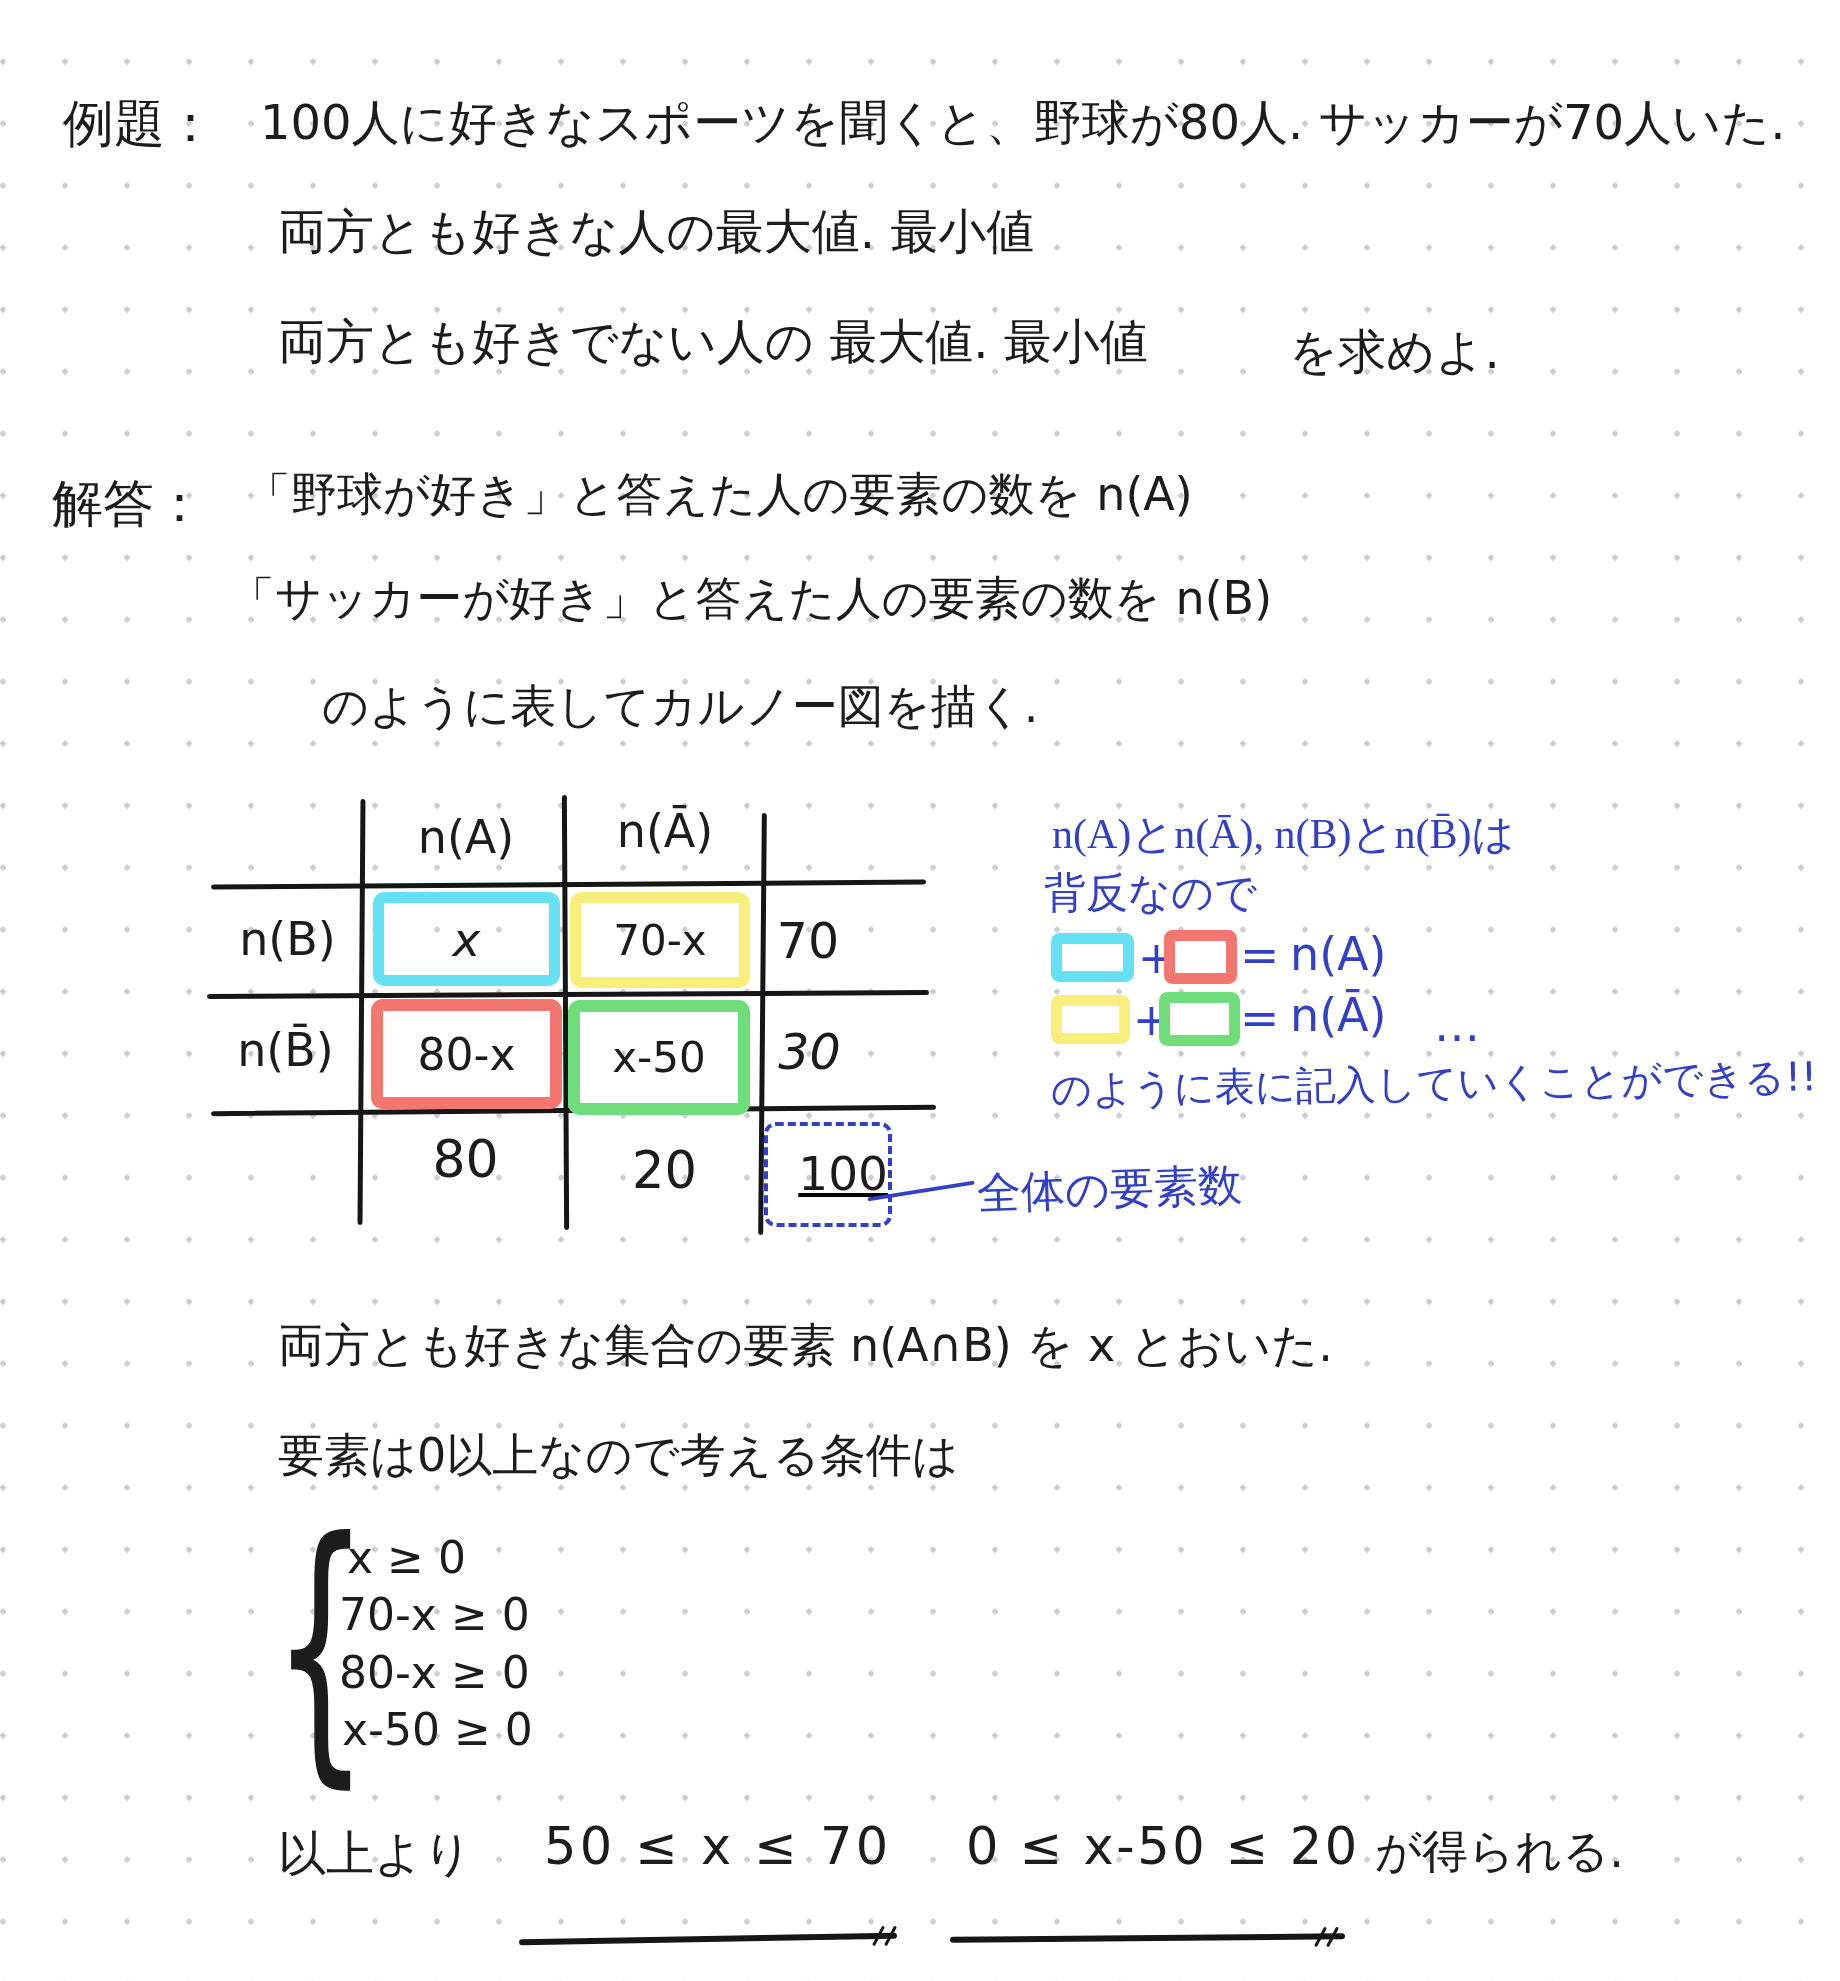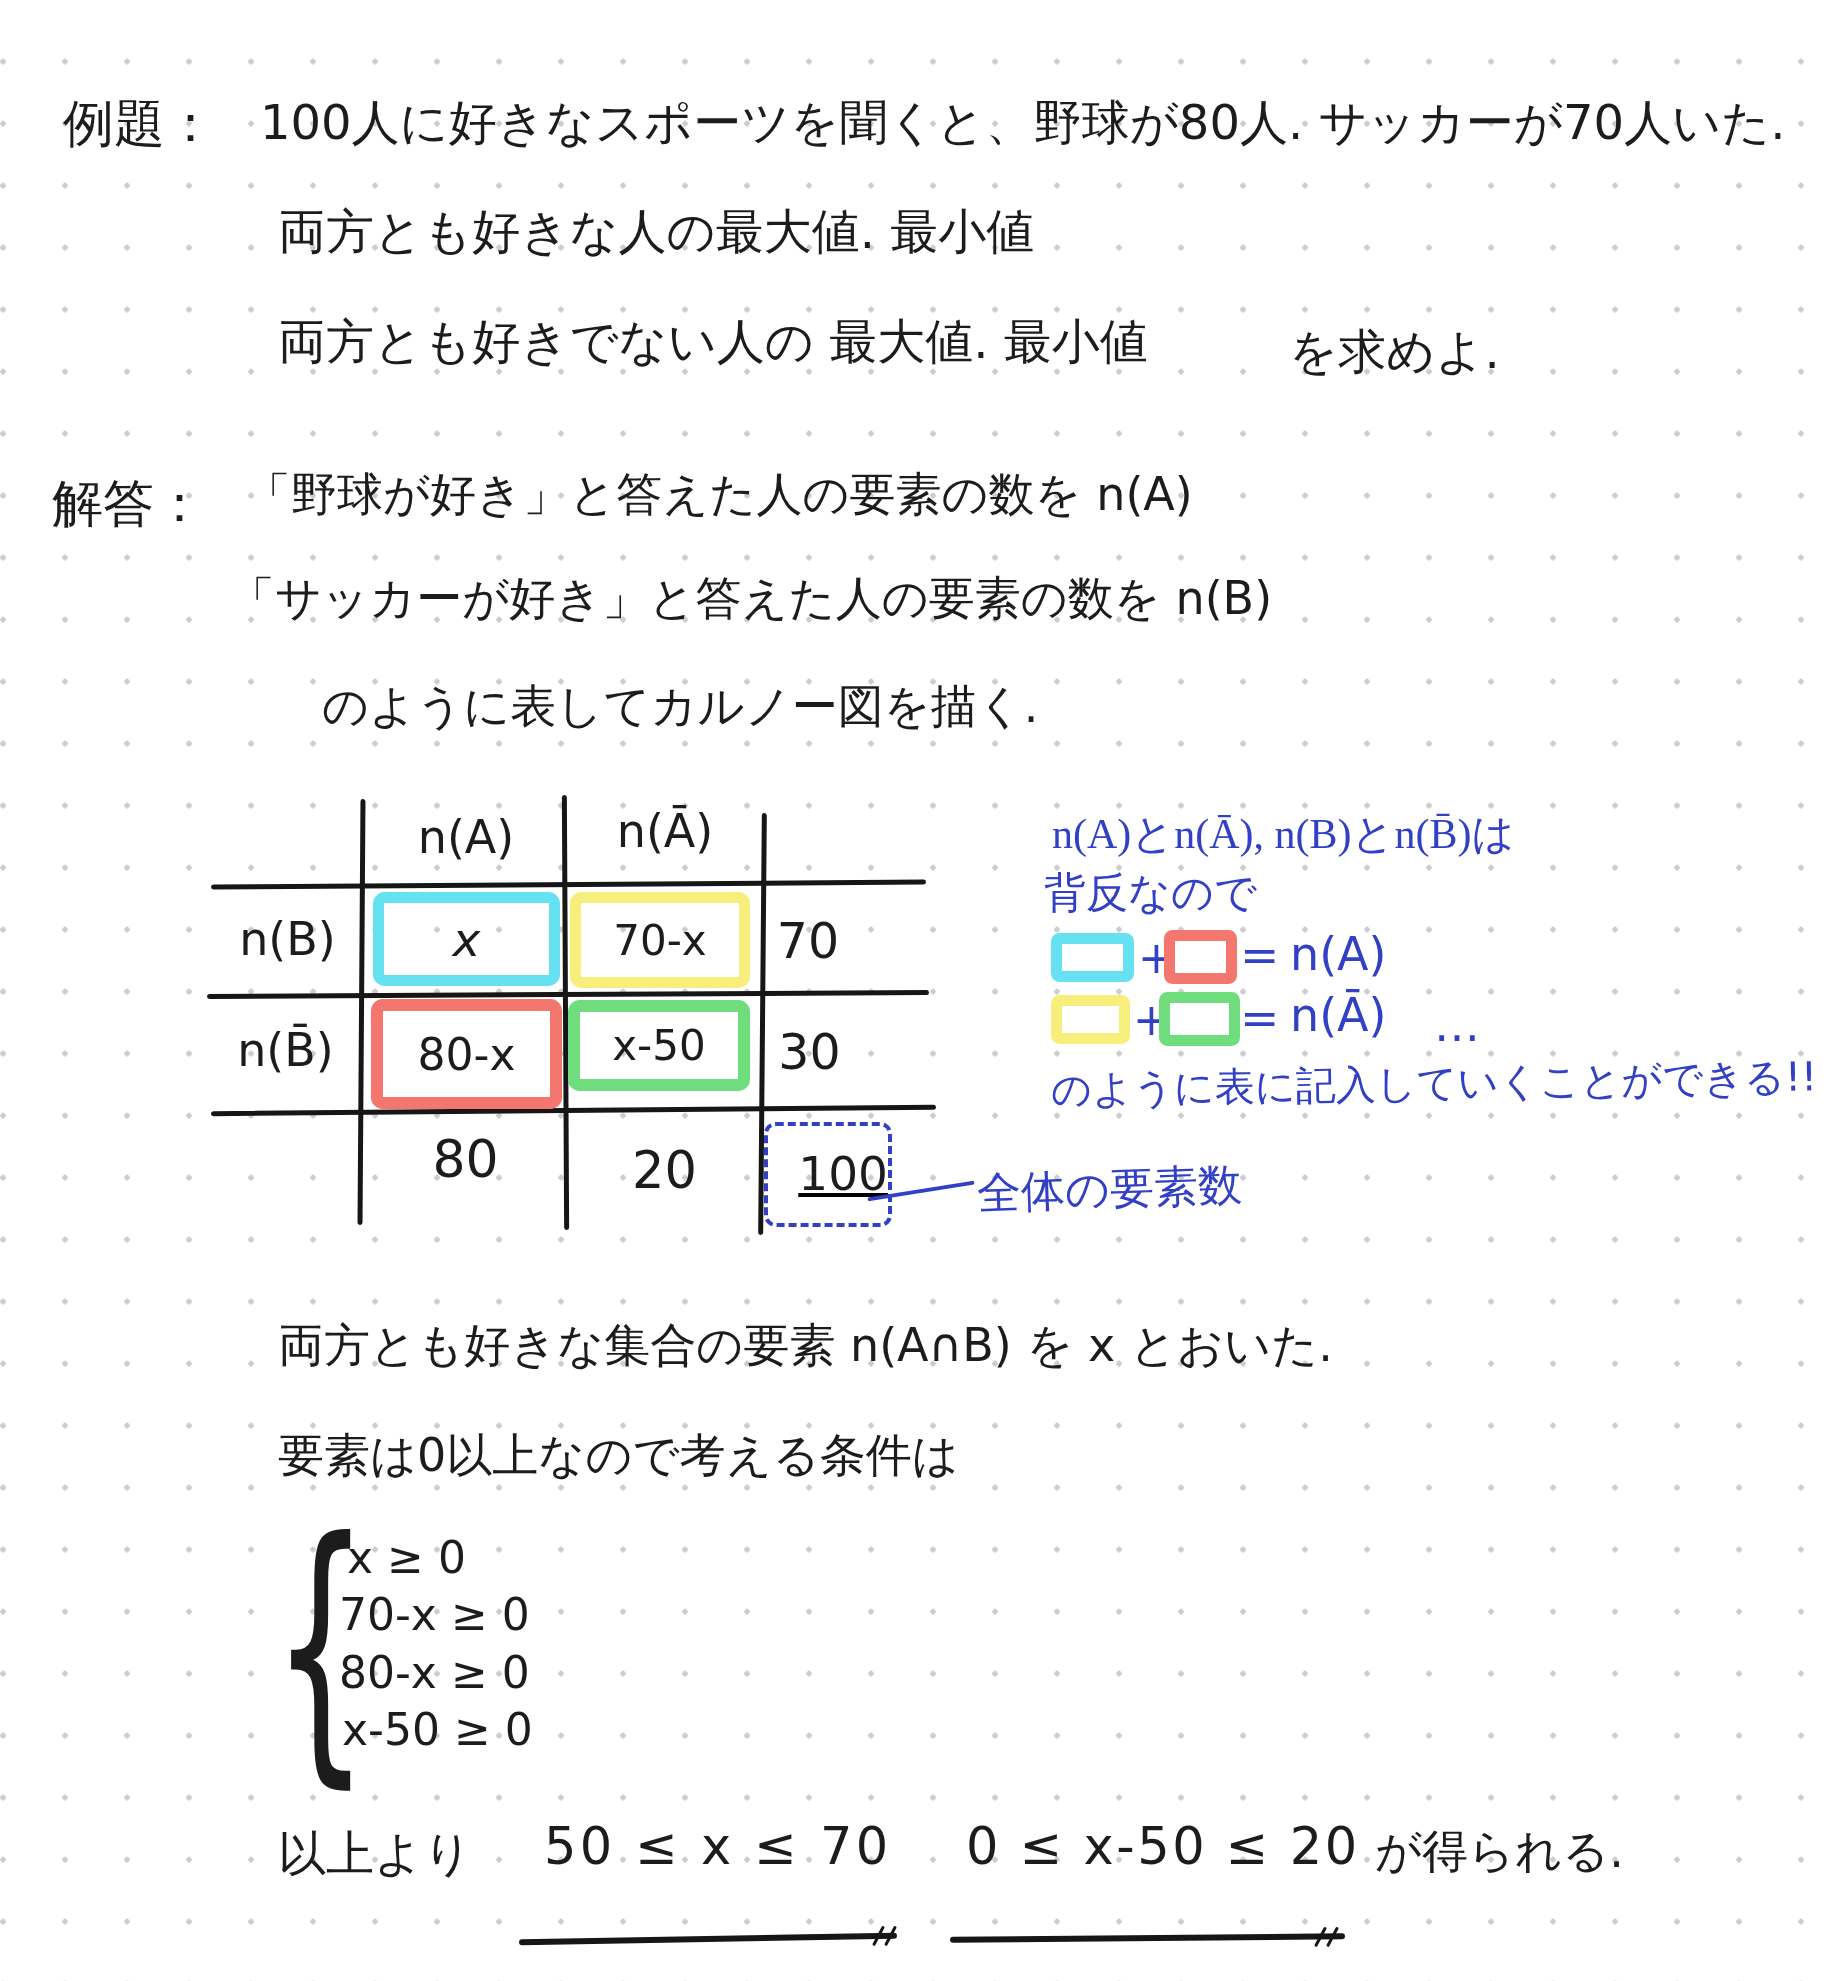--- a/index.html
+++ b/index.html
@@ -80,26 +80,26 @@
 
   <div class="hl" style="left:373px;top:880px;width:187px;height:94px;border-width:11.8px;border-color:#66e1f2;">
     <span class="cell-txt ital" style="font-size:47px;">x</span>
   </div>
   <div class="hl" style="left:570px;top:880px;width:180px;height:96px;border-width:11.8px;border-color:#f7ee7b;">
     <span class="cell-txt" style="font-size:42px;">70-x</span>
   </div>
   <div class="hl" style="left:371px;top:987px;width:191px;height:110px;border-width:12.6px;border-color:#f3766f;">
     <span class="cell-txt" style="font-size:44px;">80-x</span>
   </div>
-  <div class="hl" style="left:568px;top:988px;width:182px;height:91px;border-width:12.6px;border-color:#6fdd7b;">
+  <div class="hl" style="left:568px;top:988px;width:182px;height:115px;border-width:12.6px;border-color:#6fdd7b;">
     <span class="cell-txt" style="font-size:42px;">x-50</span>
   </div>
 
   <div class="hw ctr" style="left:766px;top:899px;width:84px;font-size:49px;">70</div>
-  <div class="hw ctr" style="left:764px;top:1010px;width:91px;font-size:49px;">30</div>
+  <div class="hw ctr" style="left:764px;top:1010px;width:91px;font-size:49px;font-style:italic;">30</div>
   <div class="hw ctr" style="left:381px;top:1115px;width:169px;font-size:52px;">80</div>
   <div class="hw ctr" style="left:580px;top:1127px;width:169px;font-size:51px;">20</div>
   <div class="dashedbox" style="left:764px;top:1110px;width:128px;height:105px;">
     <span class="hw" style="position:static;font-size:47px;">100</span>
   </div>
 
   <div class="arrowline" style="left:867px;top:1177px;width:108px;transform:rotate(-9deg);"></div>
   <div class="hw blue" style="left:977px;top:1149px;font-size:44px;transform:rotate(-2deg);">全体の要素数</div>
 
   <div class="hw blue" style="left:1052px;top:796px;font-size:42px;font-family:Liberation Serif, serif;">n(A)とn(Ā), n(B)とn(B̄)は</div>

